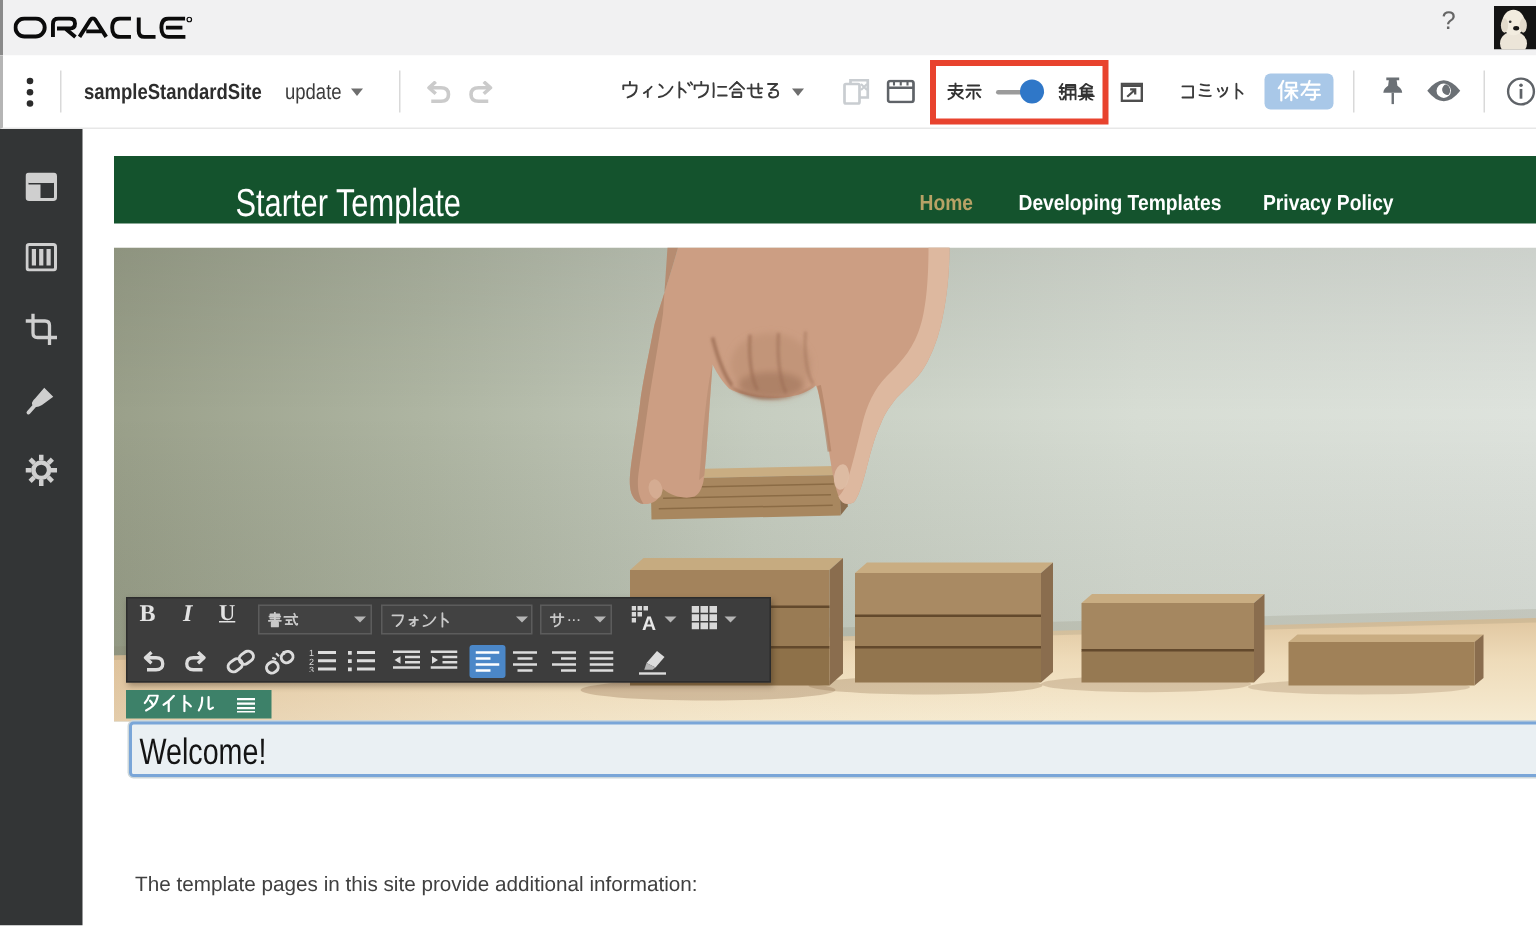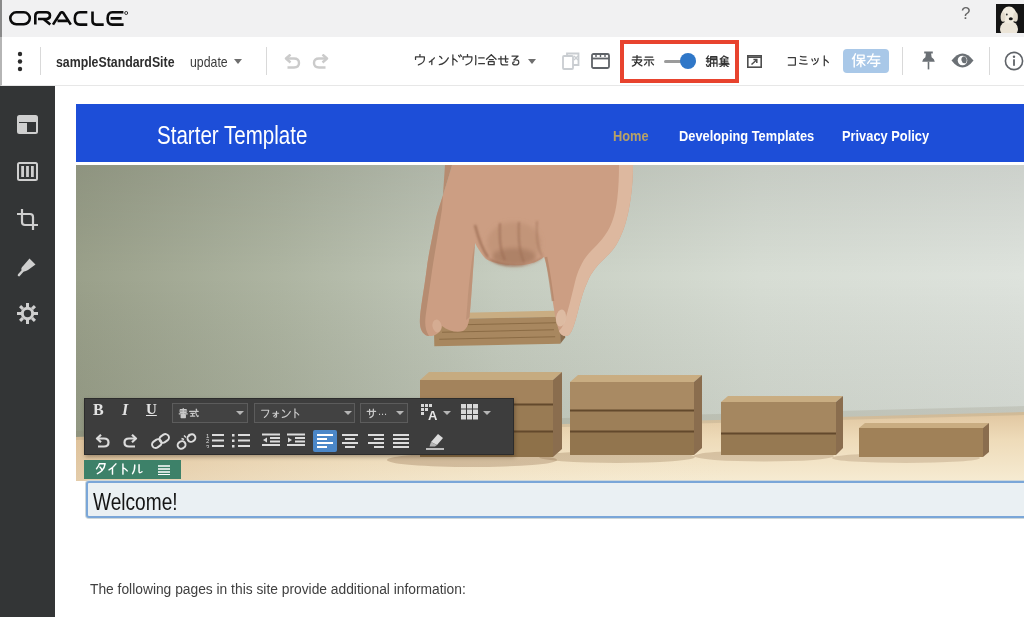--- a/index.html
+++ b/index.html
@@ -21,21 +21,21 @@
 #redbox { left:620px; top:40px; width:119px; height:43px; border:4px solid #e8432e; }
 #track { left:664px; top:59.5px; width:32px; height:3px; border-radius:2px; background:#9b9b9b; }
 #knob { left:680px; top:53px; width:16px; height:16px; border-radius:50%; background:#2f77c8; }
 #savebtn { left:843px; top:49px; width:46px; height:24px; background:#a9c8e8; border-radius:4px; }
 
 
 #sidebar { left:0; top:86px; width:55px; height:531px; background:#333536; }
 .sicon { position:absolute; left:17px; }
 
 
-#siteheader { left:76px; top:104px; width:948px; height:58px; background:#1d4ed8; }
+#siteheader { left:76px; top:104px; width:948px; height:45px; background:#14532d; }
 #sitetitle { left:81px; top:16px; font-size:26px; color:#fff; transform:scaleX(0.79); transform-origin:0 0; }
 .nav { position:absolute; top:128px; font-size:14.5px; font-weight:bold; color:#fff; transform:scaleX(0.885); transform-origin:0 0; }
 #hero { left:76px; top:165px; width:948px; height:316px; }
 
 
 #edbar { left:84px; top:398px; width:430px; height:57px; background:#3d3d3d; border:1px solid #2c2c2c; box-shadow:1px 2px 4px rgba(40,30,15,0.35); }
 .dd { position:absolute; top:403px; height:20px; background:#424242; border:1px solid #5c5c5c; }
 .ddc { position:absolute; width:0; height:0; border-left:4px solid transparent; border-right:4px solid transparent; border-top:4.5px solid #b5b5b5; }
 .ebtn { position:absolute; color:#e3e3e3; }
 
@@ -479,15 +479,15 @@
     <use href="#jTa"></use>
       <use href="#jI" x="14"></use>
       <use href="#jTo" x="28"></use>
       <use href="#jRuk" x="42"></use>
   </svg>
   <svg class="abs" style="left:158px;top:464.5px" width="12" height="10" viewBox="0 0 12 10">
     <path d="M0,1 H12 M0,4 H12 M0,7 H12 M0,9.8 H12" stroke="#fff" stroke-width="1.5"></path>
   </svg>
 
   <div id="welcome" class="abs"><span>Welcome!</span></div>
-  <div id="para2" class="abs">The following pages in this site provide additional information:</div>
+  <div id="para2" class="abs">The template pages in this site provide additional information:</div>
 
 </div>
 
 </body></html>

